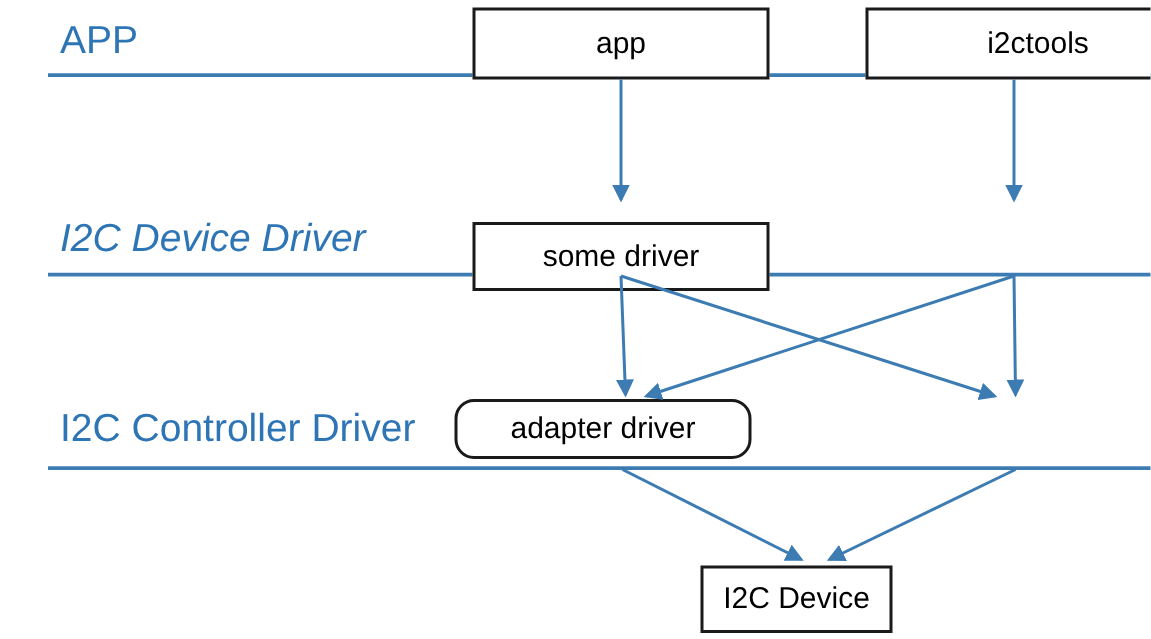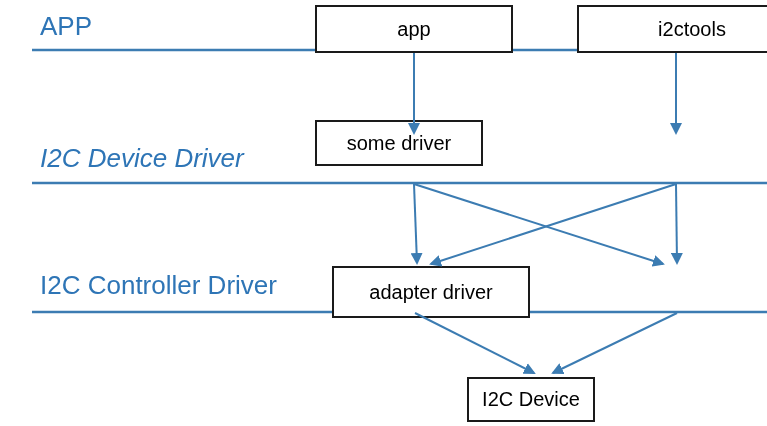--- a/index.html
+++ b/index.html
@@ -58,24 +58,24 @@
   <div class="layer-label" style="left:8px; top:12px;">APP</div>
   <div class="layer-label" style="left:8px; top:144px;font-style:italic;">I2C Device Driver</div>
   <div class="layer-label" style="left:8px; top:271px;">I2C Controller Driver</div>
 
   <div class="node" style="left:283px; top:5px; width:198px; height:48px;">
     <span>app</span>
   </div>
   <div class="node" style="left:545px; top:5px; width:230px; height:48px;text-align:center;">
     <span>i2ctools</span>
   </div>
-  <div class="node" style="left:283px; top:120px; width:168px; height:46px;">
+  <div class="node" style="left:283px; top:148px; width:198px; height:46px;">
     <span>some driver</span>
   </div>
-  <div class="node" style="left:300px; top:266px; width:198px; height:52px;">
+  <div class="node" style="left:271px; top:266px; width:198px; height:40px;border-radius:13px;">
     <span>adapter driver</span>
   </div>
   <div class="node" style="left:435px; top:377px; width:128px; height:45px;">
     <span>I2C Device</span>
   </div>
 
   <svg class="arrows" viewBox="0 0 767 426">
     <defs>
       <marker id="ah" markerWidth="6" markerHeight="6" refX="5" refY="3" orient="auto" markerUnits="strokeWidth">
         <path class="arrowhead" d="M0,0 L6,3 L0,6 Z"></path>

